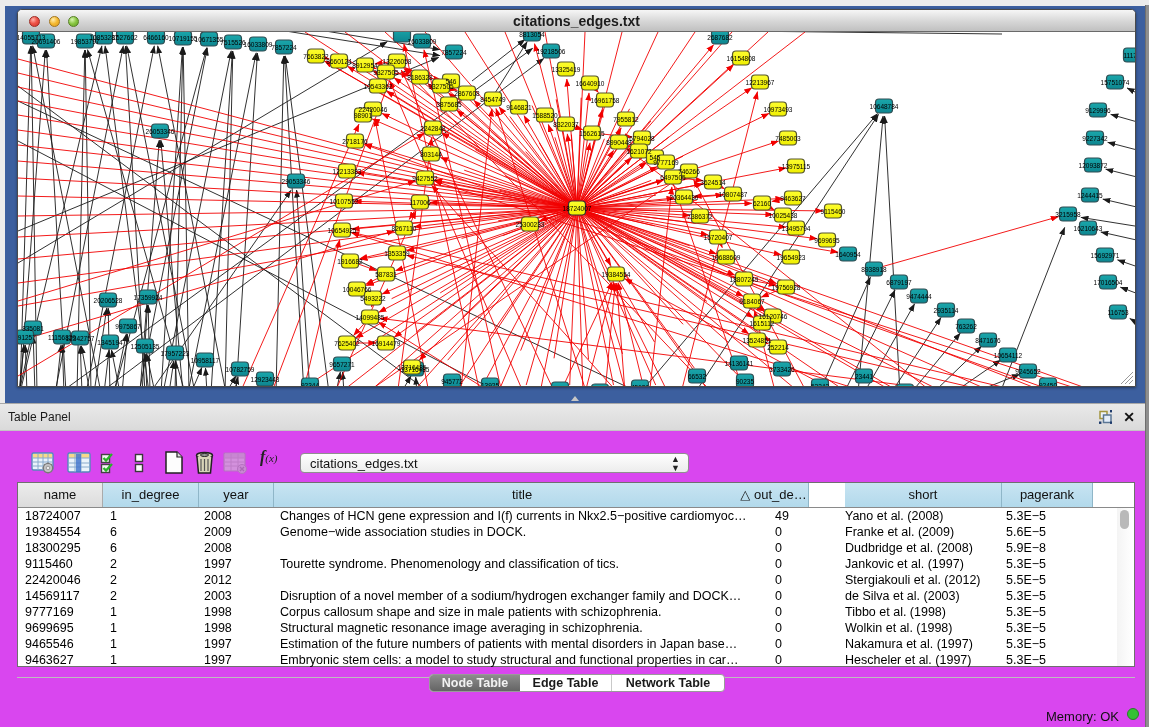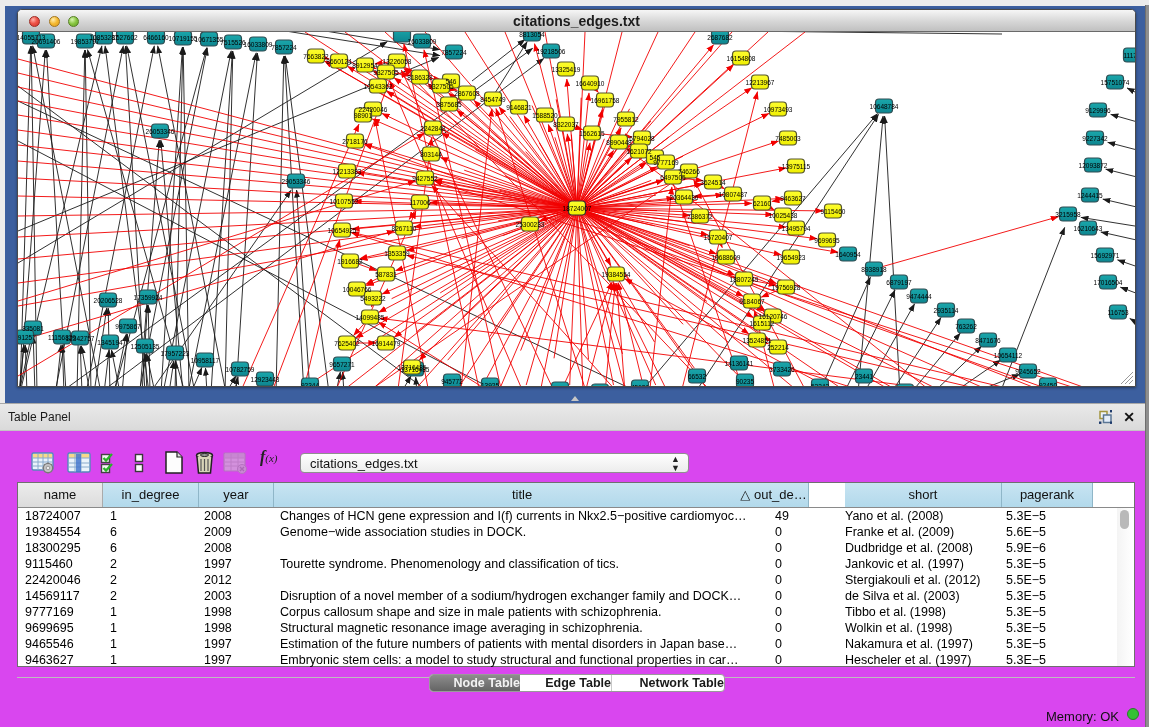--- a/index.html
+++ b/index.html
@@ -53,21 +53,21 @@
 .c4{left:757px;width:70px}
 .c5{left:827px;width:157px;text-align:left}
 .c6{left:988px;width:88px}
 
 #vsb{position:absolute;right:1px;top:25px;width:16px;height:158px;background:linear-gradient(90deg,#f4f4f4,#fff)}
 #vsb .th{position:absolute;left:3px;top:2px;width:9px;height:19px;background:#b9b9b9;border-radius:4.5px}
 
 #tabline{position:absolute;left:17px;top:274px;width:1118px;border-top:1px solid #bdbdbd}
 #tabs{position:absolute;left:429px;top:271px;height:18px;font-size:12.5px;font-weight:bold;
  border:1px solid #9a9a9a;border-radius:4px;background:#fff;overflow:hidden}
-#tabs span{display:inline-block;height:18px;line-height:17px;text-align:right;color:#1a1a1a;vertical-align:top}
+#tabs span{display:inline-block;height:18px;line-height:17px;text-align:center;color:#1a1a1a;vertical-align:top}
 #tabs .w1{width:90px}#tabs .w2{width:91px}#tabs .w3{width:112px}
 #tabs .sel{background:linear-gradient(#8d8d8d,#5f5f5f);color:#f2f2f2}
 #tabs .sep{padding:0;width:1px;background:#c9c9c9}
 #mem{position:absolute;right:26px;top:306px;font-size:13px;color:#111}
 #memdot{position:absolute;right:6px;top:305px;width:12px;height:12px;border-radius:50%;
  background:#35c135;border:1.5px solid #2b7d2b}
 </style></head>
 <body>
 <div id="bluepane"></div>
 <div id="graybar"></div>
@@ -849,21 +849,21 @@
           <span class="c4">0</span>
           <span class="c5">Franke et al. (2009)</span>
           <span class="c6">5.6E−5</span>
         </div>
         <div class="tr">
           <span class="c0">18300295</span>
           <span class="c1">6</span>
           <span class="c2">2008</span>
           <span class="c4">0</span>
           <span class="c5">Dudbridge et al. (2008)</span>
-          <span class="c6">5.9E−6</span>
+          <span class="c6">5.9E−8</span>
         </div>
         <div class="tr">
           <span class="c0">9115460</span>
           <span class="c1">2</span>
           <span class="c2">1997</span>
           <span class="c3">Tourette syndrome. Phenomenology and classification of tics.</span>
           <span class="c4">0</span>
           <span class="c5">Jankovic et al. (1997)</span>
           <span class="c6">5.3E−5</span>
         </div>

